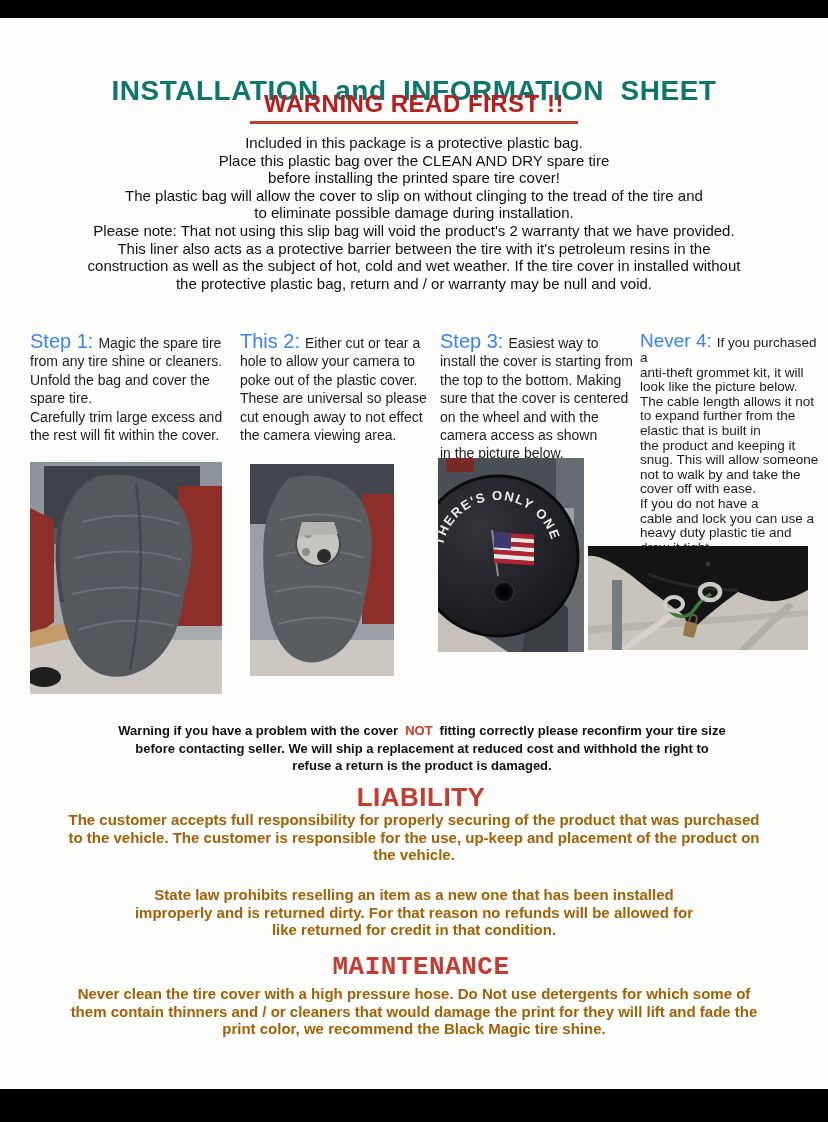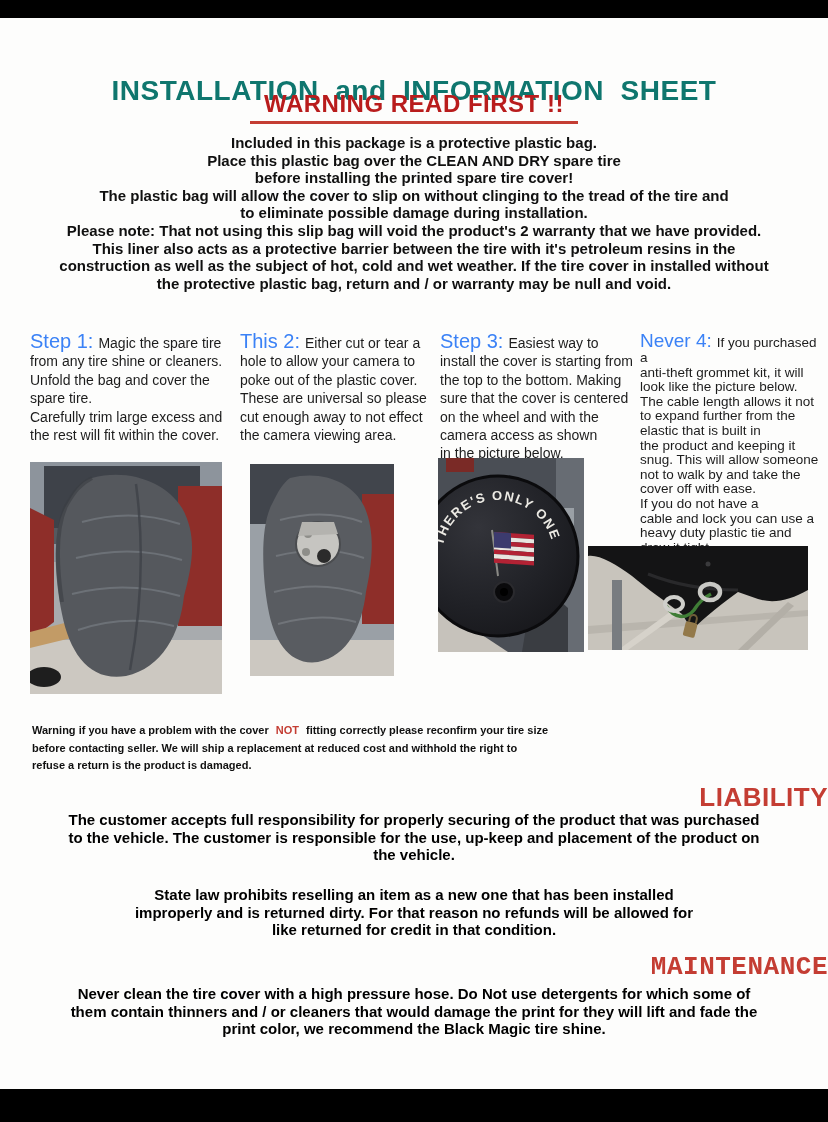--- a/index.html
+++ b/index.html
@@ -15,55 +15,55 @@
     position:absolute;top:56px;left:0;right:0;text-align:center;
     font-size:28px;font-weight:bold;letter-spacing:.5px;white-space:pre;color:#0f766e;
   }
   .warn-wrap{position:absolute;top:90px;left:0;right:0;text-align:center;}
   .warn-heading{
     display:inline-block;font-size:24px;font-weight:bold;color:#b91c1c;
     border-bottom:3px solid #c43d33;padding:0 14px 3px;letter-spacing:.5px;white-space:pre;
   }
   .intro{
     position:absolute;top:134px;left:4px;right:4px;text-align:center;
-    font-size:15px;font-weight:bold;line-height:17.6px;white-space:pre-line;color:#101010;
+    font-size:15px;font-weight:normal;line-height:17.6px;white-space:pre-line;color:#101010;
   }
 
   .step{position:absolute;top:331px;font-size:14px;line-height:18.4px;
         white-space:pre-line;color:#1c1c1c;}
   .step .step-label{font-size:20px;color:#3b82f6;margin-right:5px;line-height:20px;}
   .step1{left:30px;width:196px;}
   .step2{left:240px;width:198px;}
   .step3{left:440px;width:196px;}
   .step4{left:640px;width:186px;font-size:13.5px;line-height:14.6px;}
   .step4 .step-label{font-size:19px;}
 
   .photo{position:absolute;display:block;}
   .photo svg{display:block;width:100%;height:100%;}
   .photo1{left:30px;top:462px;width:192px;height:232px;}
   .photo2{left:250px;top:464px;width:144px;height:212px;}
   .photo3{left:438px;top:458px;width:146px;height:194px;}
   .photo4{left:588px;top:546px;width:220px;height:104px;}
 
   .fit-warning{
     position:absolute;top:722px;left:32px;right:16px;
-    font-size:11px;font-weight:bold;line-height:17.6px;white-space:pre-line;color:#101010;
+    font-size:13px;font-weight:bold;line-height:17.6px;white-space:pre-line;color:#101010;text-align:center;
   }
   .red-not{color:#c43d33;margin:0 7px;}
 
   .section-heading{
-    position:absolute;left:0;right:0;text-align:right;
+    position:absolute;left:0;right:0;text-align:center;
     font-size:26px;font-weight:bold;color:#c43d33;letter-spacing:.5px;padding-left:14px;
   }
   .h-liability{top:782px;}
   .h-maintenance{top:952px;font-family:Liberation Mono, monospace;}
 
   .body-para{
     position:absolute;left:10px;right:10px;text-align:center;
-    font-size:15px;font-weight:bold;line-height:17.6px;white-space:pre-line;color:#000000;
+    font-size:15px;font-weight:bold;line-height:17.6px;white-space:pre-line;color:#a16207;
   }
   .p-liability{top:811px;}
   .p-statelaw{top:886px;}
   .p-maintenance{top:985px;}
 
   .arc-text{font-size:13px;font-weight:bold;fill:#eceae4;letter-spacing:1.5px;}
 </style>
 </head>
 <body>
 

